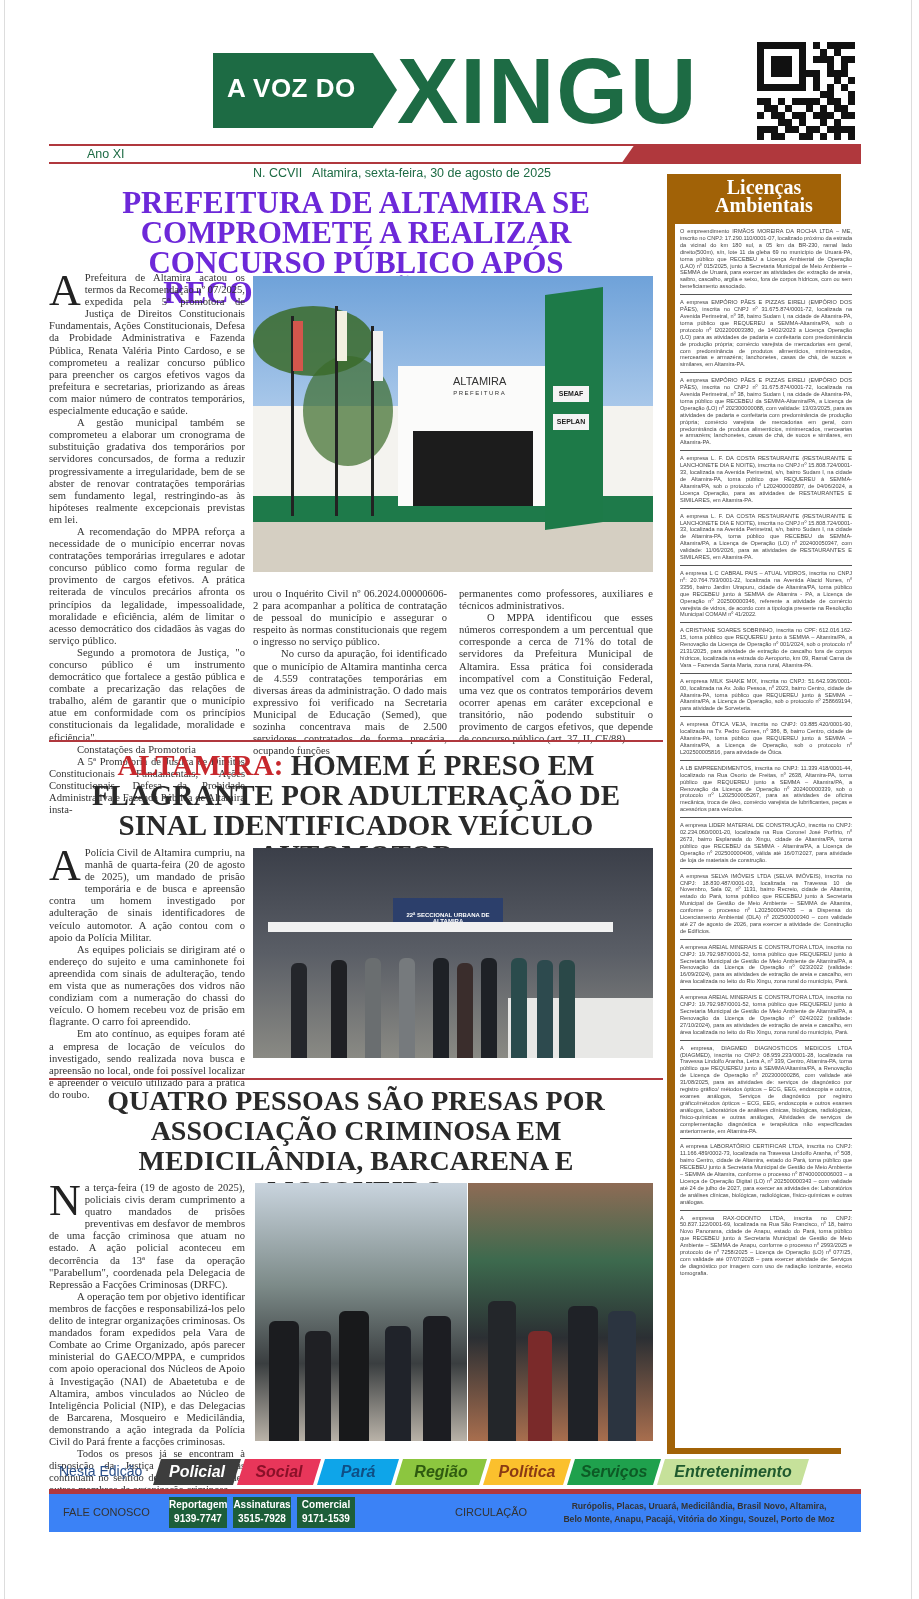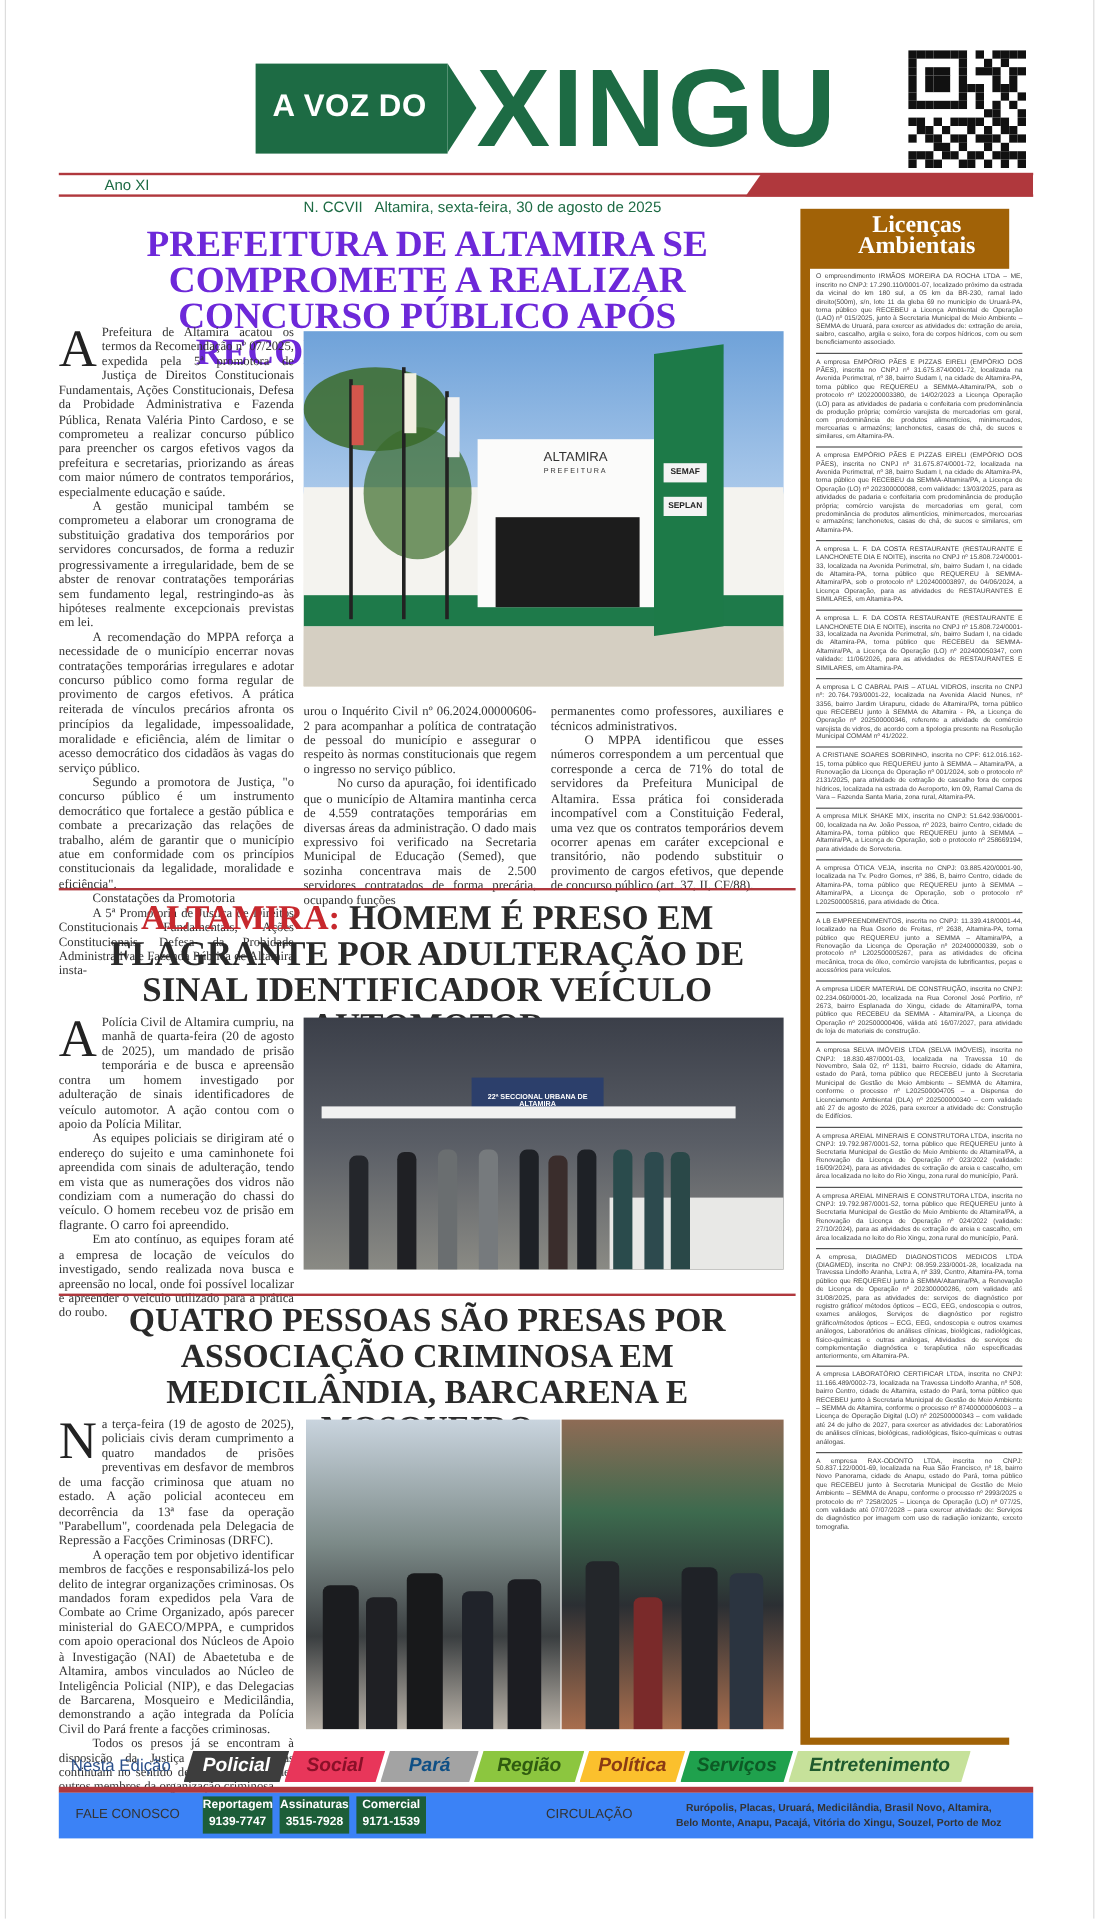--- a/index.html
+++ b/index.html
@@ -423,21 +423,21 @@
         <div class="notice">A empresa LABORATÓRIO CERTIFICAR LTDA, inscrita no CNPJ: 11.166.489/0002-73, localizada na Travessa Lindolfo Aranha, nº 508, bairro Centro, cidade de Altamira, estado do Pará, torna público que RECEBEU junto à Secretaria Municipal de Gestão de Meio Ambiente – SEMMA de Altamira, conforme o processo nº 87400000006003 – a Licença de Operação Digital (LO) nº 202500000343 – com validade até 24 de julho de 2027, para exercer as atividades de: Laboratórios de análises clínicas, biológicas, radiológicas, físico-químicas e outras análogas.</div>
         <div class="notice">A empresa RAX-ODONTO LTDA, inscrita no CNPJ: 50.837.122/0001-69, localizada na Rua São Francisco, nº 18, bairro Novo Panorama, cidade de Anapu, estado do Pará, torna público que RECEBEU junto à Secretaria Municipal de Gestão de Meio Ambiente – SEMMA de Anapu, conforme o processo nº 2993/2025 e protocolo de nº 7258/2025 – Licença de Operação (LO) nº 077/25, com validade até 07/07/2028 – para exercer atividade de: Serviços de diagnóstico por imagem com uso de radiação ionizante, exceto tomografia.</div>
       </div>
   </aside>
 
   <div class="nesta">
     <span class="nesta-label">Nesta Edição</span>
     <div id="sections">
         <div class="sec" style="left: 104px; width: 88px; background: rgb(61, 61, 61); color: rgb(255, 255, 255);">Policial</div>
         <div class="sec" style="left: 188px; width: 84px; background: rgb(232, 54, 90); color: rgb(138, 16, 40);">Social</div>
-        <div class="sec" style="left: 268px; width: 82px; background: #a3a3a3; color: rgb(15, 79, 133);">Pará</div>
+        <div class="sec" style="left: 268px; width: 82px; background: #0ea5e9; color: rgb(15, 79, 133);">Pará</div>
         <div class="sec" style="left: 346px; width: 92px; background: rgb(140, 198, 63); color: rgb(47, 91, 16);">Região</div>
         <div class="sec" style="left: 434px; width: 88px; background: rgb(251, 192, 45); color: rgb(138, 58, 20);">Política</div>
         <div class="sec" style="left: 518px; width: 94px; background: rgb(31, 161, 77); color: rgb(13, 90, 37);">Serviços</div>
         <div class="sec" style="left: 608px; width: 152px; background: rgb(198, 225, 154); color: rgb(31, 90, 46);">Entretenimento</div>
       </div>
   </div>
 
   <div class="redbar"></div>
 
   <footer class="footer">

